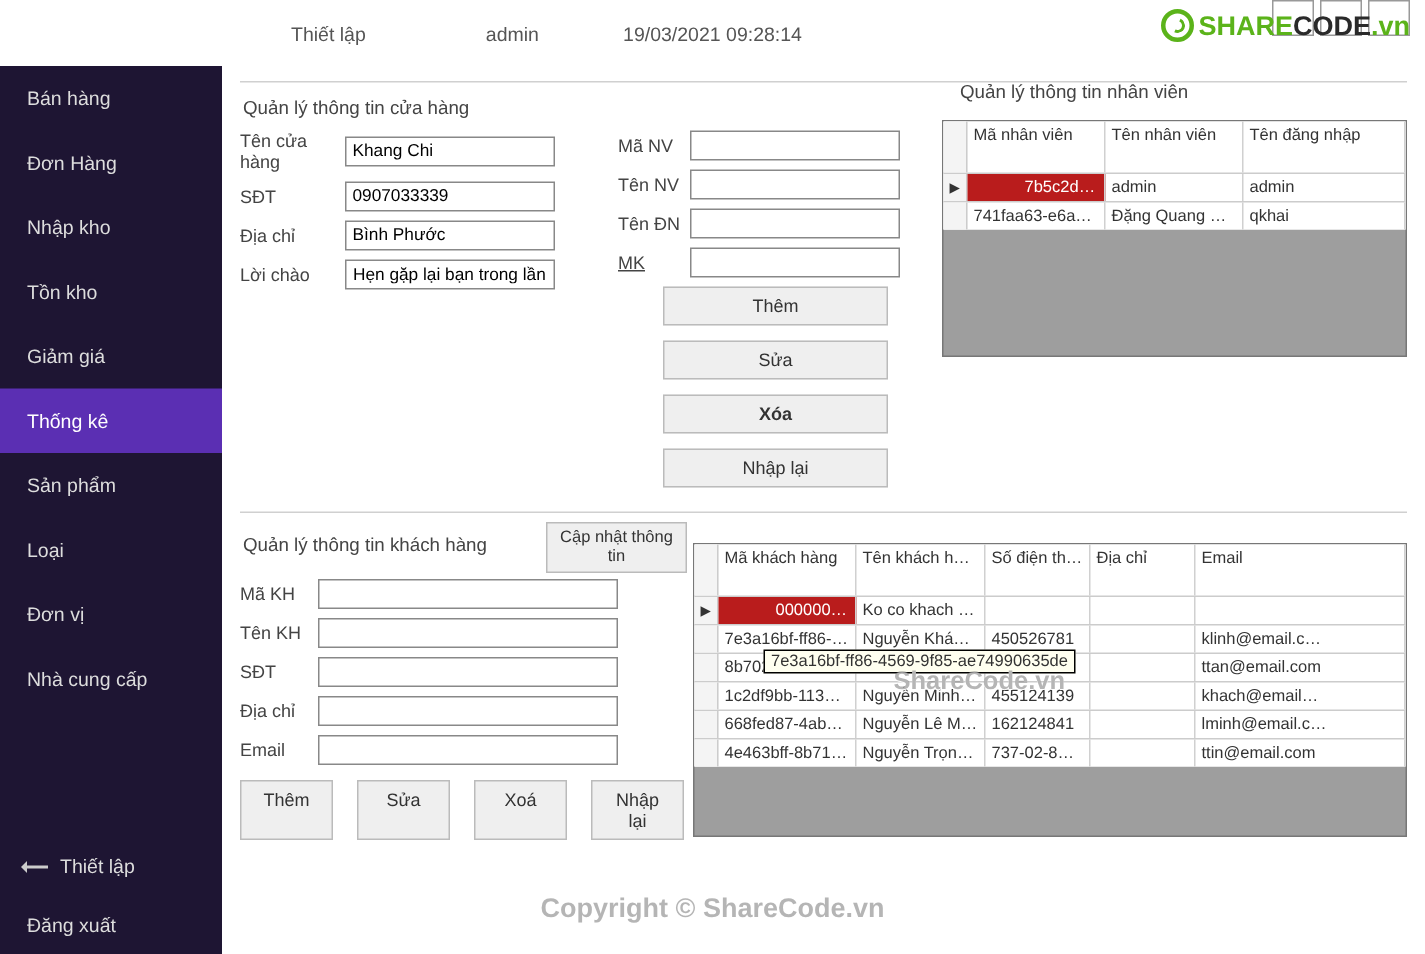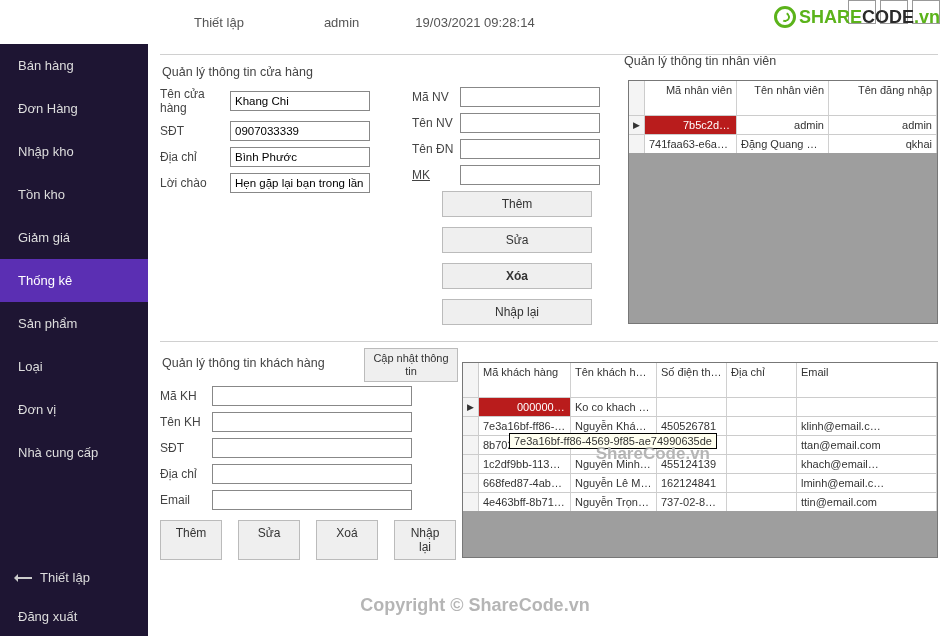--- a/index.html
+++ b/index.html
@@ -40,21 +40,21 @@
 .btn-col{display:flex;flex-direction:column;gap:10px;align-items:center;margin-top:6px;}
 
 .grid{background:#9e9e9e;border:1px solid #777;}
 .grid-inner{background:#fff;}
 .gh{background:#fff;font-size:11px;color:#333;}
 .gr{background:#fff;border-top:1px solid #ccc;font-size:11px;}
 .gc{border-right:1px solid #d0d0d0;padding:3px 4px;overflow:hidden;white-space:nowrap;text-overflow:ellipsis;}
 .rowptr{width:16px;background:#f4f4f4;border-right:1px solid #ccc;display:flex;align-items:center;justify-content:center;font-size:9px;color:#333;}
 .sel{background:#b91c1c;color:#fff!important;padding-left:38px;}
 
-.emp-grid{position:absolute;top:36px;right:12px;width:310px;height:244px;text-align:right;}
+.emp-grid{position:absolute;top:36px;right:12px;width:310px;height:158px;}
 .emp-cols{display:grid;grid-template-columns:16px 92px 92px 1fr;}
 .emp-head{height:34px;}
 
 .cust-top{display:flex;align-items:center;justify-content:space-between;margin-top:6px;}
 .cust-grid{position:absolute;top:318px;right:12px;width:476px;height:196px;}
 .cust-cols{display:grid;grid-template-columns:16px 92px 86px 70px 70px 1fr;}
 .cust-head{height:34px;}
 
 .btn-row{display:flex;gap:16px;margin-top:10px;}
 
@@ -150,21 +150,21 @@
           </div>
         <div class="btn-col">
           <div class="btn" style="width:150px;">Thêm</div>
           <div class="btn" style="width:150px;">Sửa</div>
           <div class="btn" style="width:150px;font-weight:bold;">Xóa</div>
           <div class="btn" style="width:150px;">Nhập lại</div>
         </div>
       </div>
     </div>
 
-    <div class="section-title" style="position:absolute;top:6px;left:474px;">Quản lý thông tin nhân viên</div>
+    <div class="section-title" style="position:absolute;top:6px;left:490px;">Quản lý thông tin nhân viên</div>
 
     <div class="grid emp-grid">
       <div class="grid-inner">
         <div class="emp-cols gh emp-head">
           <div class="rowptr"></div>
           <div class="gc">Mã nhân viên</div>
           <div class="gc">Tên nhân viên</div>
           <div class="gc">Tên đăng nhập</div>
         </div>
         <div class="emp-cols gr">

